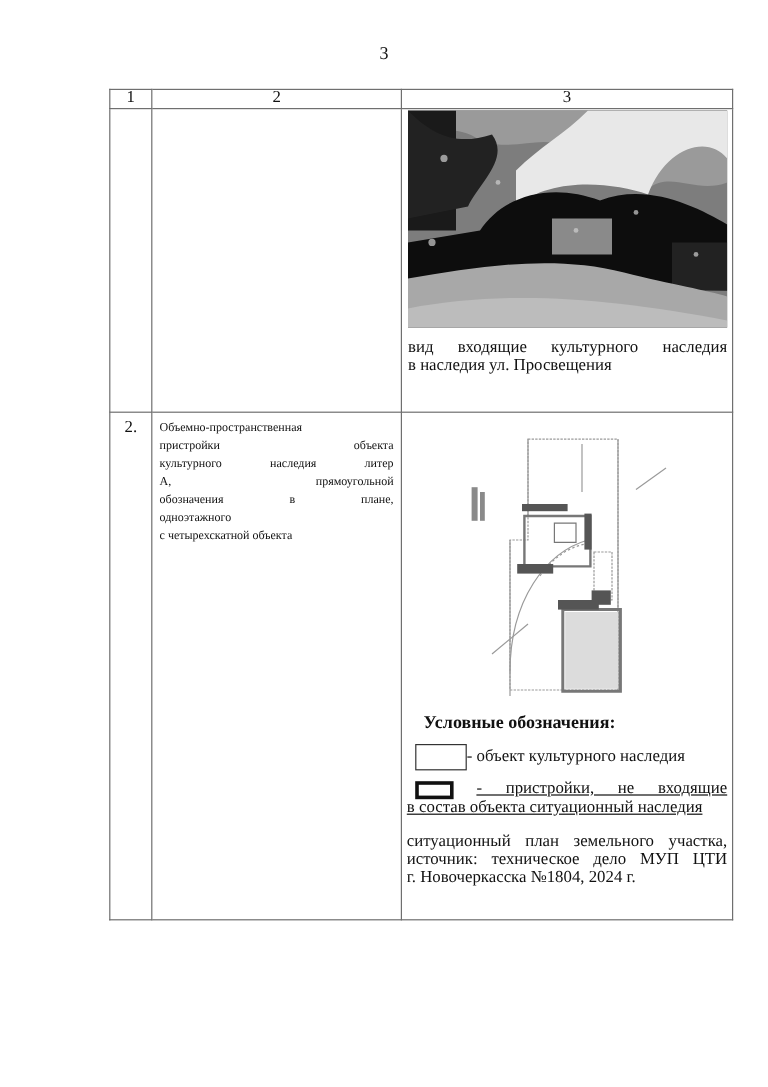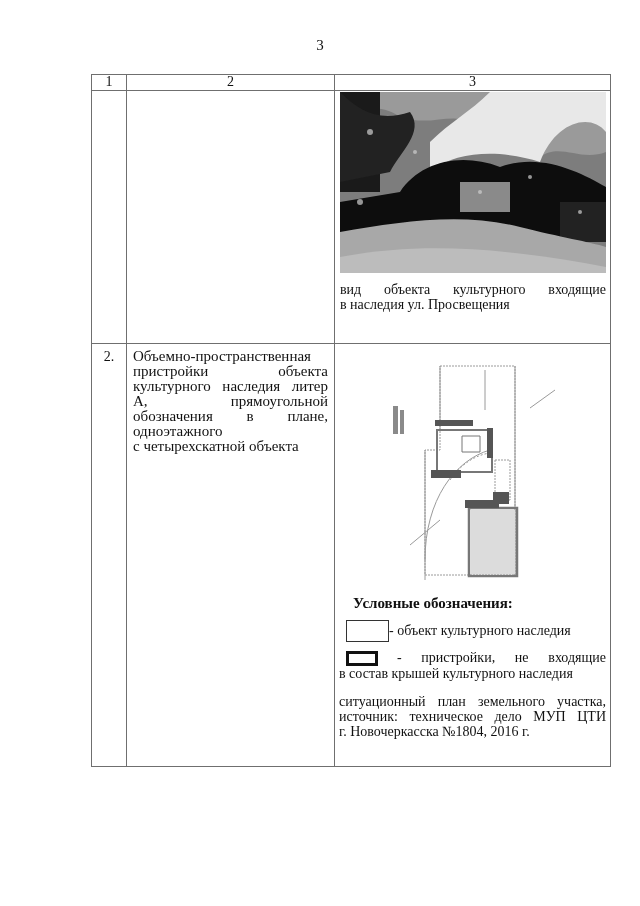--- a/index.html
+++ b/index.html
@@ -22,21 +22,21 @@
     }
     .col1 { width: 35px; }
     .col2 { width: 208px; }
     .col3 { width: 276px; }
     .hdr td { height: 15px; text-align: center; font-size: 14px; line-height: 15px; }
     .row1 td { height: 246px; }
     .row2 td { height: 416px; }
     .num-cell { text-align: center; padding-top: 6px !important; }
     .desc {
       padding: 5px 6px 0 6px; text-align: justify; text-align-last: left;
-      font-size: 15px; line-height: 15px;
+      font-size: 10px; line-height: 15px;
     }
     .desc .ln { display: block; }
     .desc .just { text-align: justify; text-align-last: justify; display: block; }
     .photo {
       margin: 1px 4px 0 5px; width: 266px; height: 181px; display: block;
       background: #7a7a7a;
     }
     .caption {
       margin: 9px 4px 0 5px; font-size: 14px; line-height: 15px;
     }
@@ -94,21 +94,21 @@
         <g fill="#cfcfcf" opacity="0.7">
           <circle cx="30" cy="40" r="3"></circle>
               <circle cx="75" cy="60" r="2"></circle>
               <circle cx="140" cy="100" r="2"></circle>
           <circle cx="190" cy="85" r="2"></circle>
               <circle cx="240" cy="120" r="2"></circle>
               <circle cx="20" cy="110" r="3"></circle>
         </g>
       </svg>
       <div class="caption">
-        <span class="just">вид объекта культурного входящие</span>
+        <span class="just">вид входящие культурного наследия</span>
         <span>в наследия ул. Просвещения</span>
       </div>
     </td>
   </tr>
 
   <tr class="row2">
     <td class="num-cell">2.</td>
     <td>
       <div class="desc">
         <span class="ln">Объемно-пространственная</span>
@@ -152,26 +152,26 @@
         <g fill="#8a8a8a">
           <rect x="28" y="56" width="5" height="28"></rect>
           <rect x="35" y="60" width="4" height="24"></rect>
         </g>
       </svg>
       <div class="legend-title">Условные обозначения:</div>
       <div class="legend-row">
         <div class="lg-box1"></div>
         <span class="lg-text1">- объект культурного наследия</span>
       </div>
-      <div class="lg2" style="position:relative;">
+      <div class="lg2" style="position:relative;text-decoration:underline;">
         <div class="lg-box2" style="left:7px; top:1px;"></div>
         <span class="first">- пристройки, не входящие</span>
-        <span>в состав крышей культурного наследия</span>
+        <span>в состав объекта ситуационный наследия</span>
       </div>
       <div class="source">
         <span class="just">ситуационный план земельного участка,</span>
         <span class="just">источник: техническое дело МУП ЦТИ</span>
-        <span>г. Новочеркасска №1804, 2016 г.</span>
+        <span>г. Новочеркасска №1804, 2024 г.</span>
       </div>
     </td>
   </tr>
 </tbody>
   </table>
 
 </body></html>

